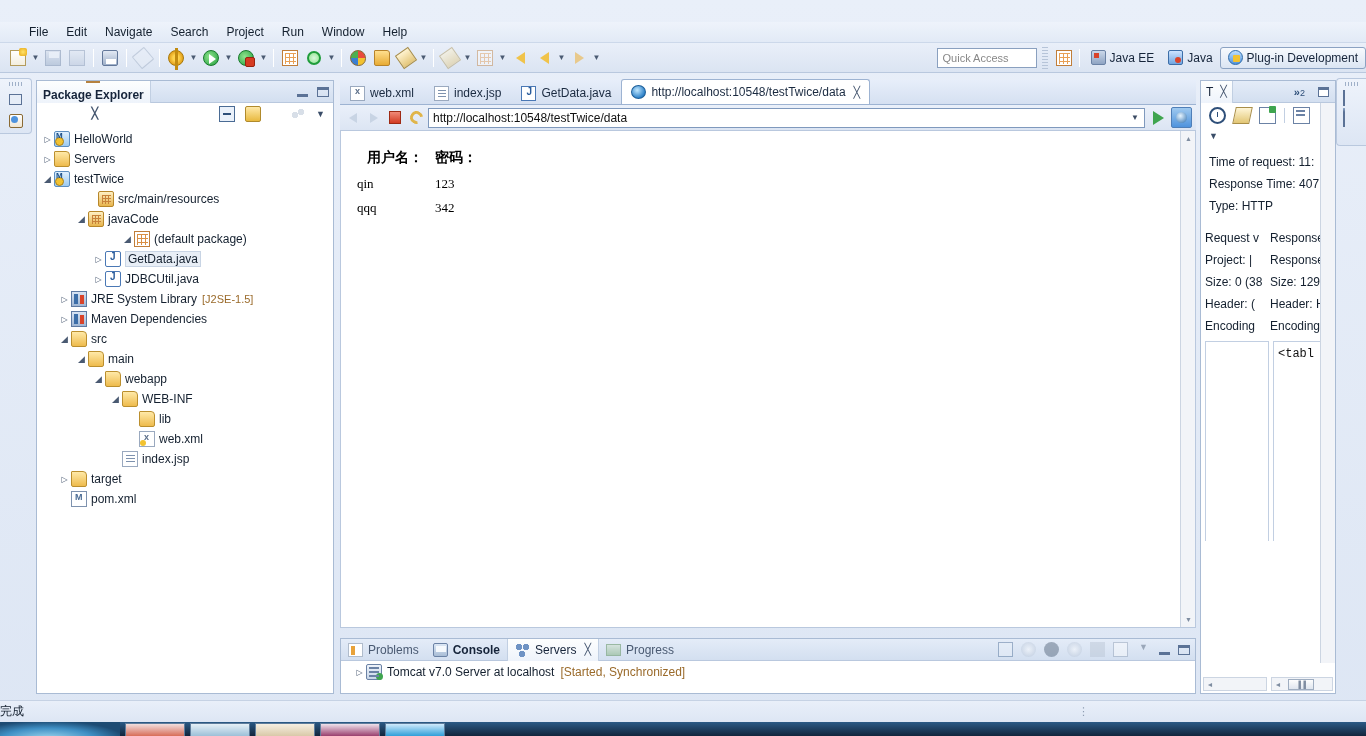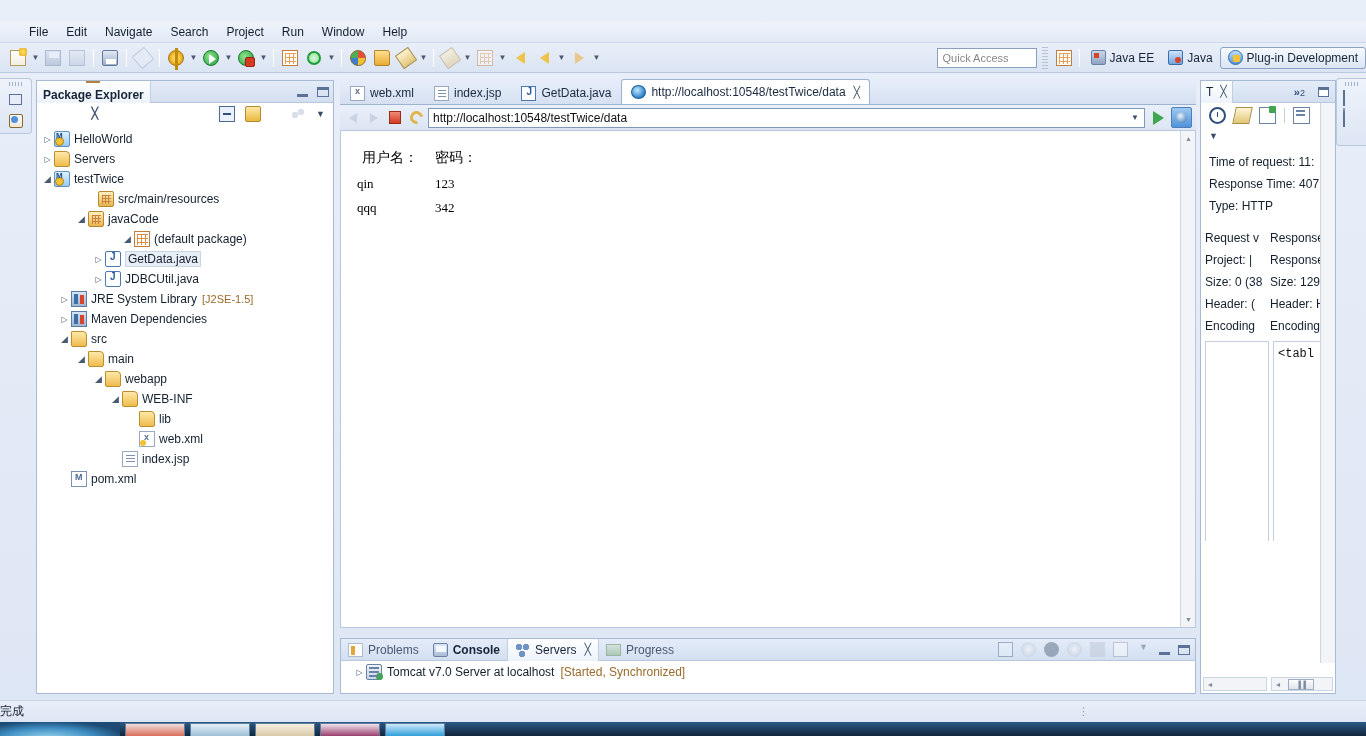--- a/index.html
+++ b/index.html
@@ -317,21 +317,21 @@
 
   .ed-content {
     height:497px; background:#fff; border:1px solid #b9c8de; border-top:none;
     position:relative; overflow:hidden;
   }
   .page-table {
     margin:16px 0 0 16px; border-collapse:collapse;
     font-family:"Liberation Serif", serif;
   }
   .page-table th {
-    text-align:center; font-size:14px; font-weight:normal; color:#000;
+    text-align:right; font-size:14px; font-weight:bold; color:#000;
     padding:2px 12px 5px 0; white-space:nowrap;
   }
   .page-table td {
     text-align:left; font-size:13px; color:#000;
     padding:4px 12px 4px 0; white-space:nowrap;
   }
   .page-table th:first-child, .page-table td:first-child { width:78px; }
 
   .vscroll {
     position:absolute; right:0; top:0; width:15px; height:100%;
@@ -693,20 +693,25 @@
           <span class="twisty"></span>
           <span class="t-ico ti-xml"></span>
           <span class="row-label">web.xml</span>
         </div>
         <div class="tree-row" style="padding-left: 72px;">
           <span class="twisty"></span>
           <span class="t-ico ti-jsp"></span>
           <span class="row-label">index.jsp</span>
         </div>
         <div class="tree-row" style="padding-left: 21px;">
+          <span class="twisty tw-closed"></span>
+          <span class="t-ico ti-folder"></span>
+          <span class="row-label">target</span>
+        </div>
+        <div class="tree-row" style="padding-left: 21px;">
           <span class="twisty"></span>
           <span class="t-ico ti-pom"></span>
           <span class="row-label">pom.xml</span>
         </div>
       </div>
   </div>
 
   <div class="editor">
     <div class="ed-tabbar" id="ed-tabs">
         <div class="ed-tab">

